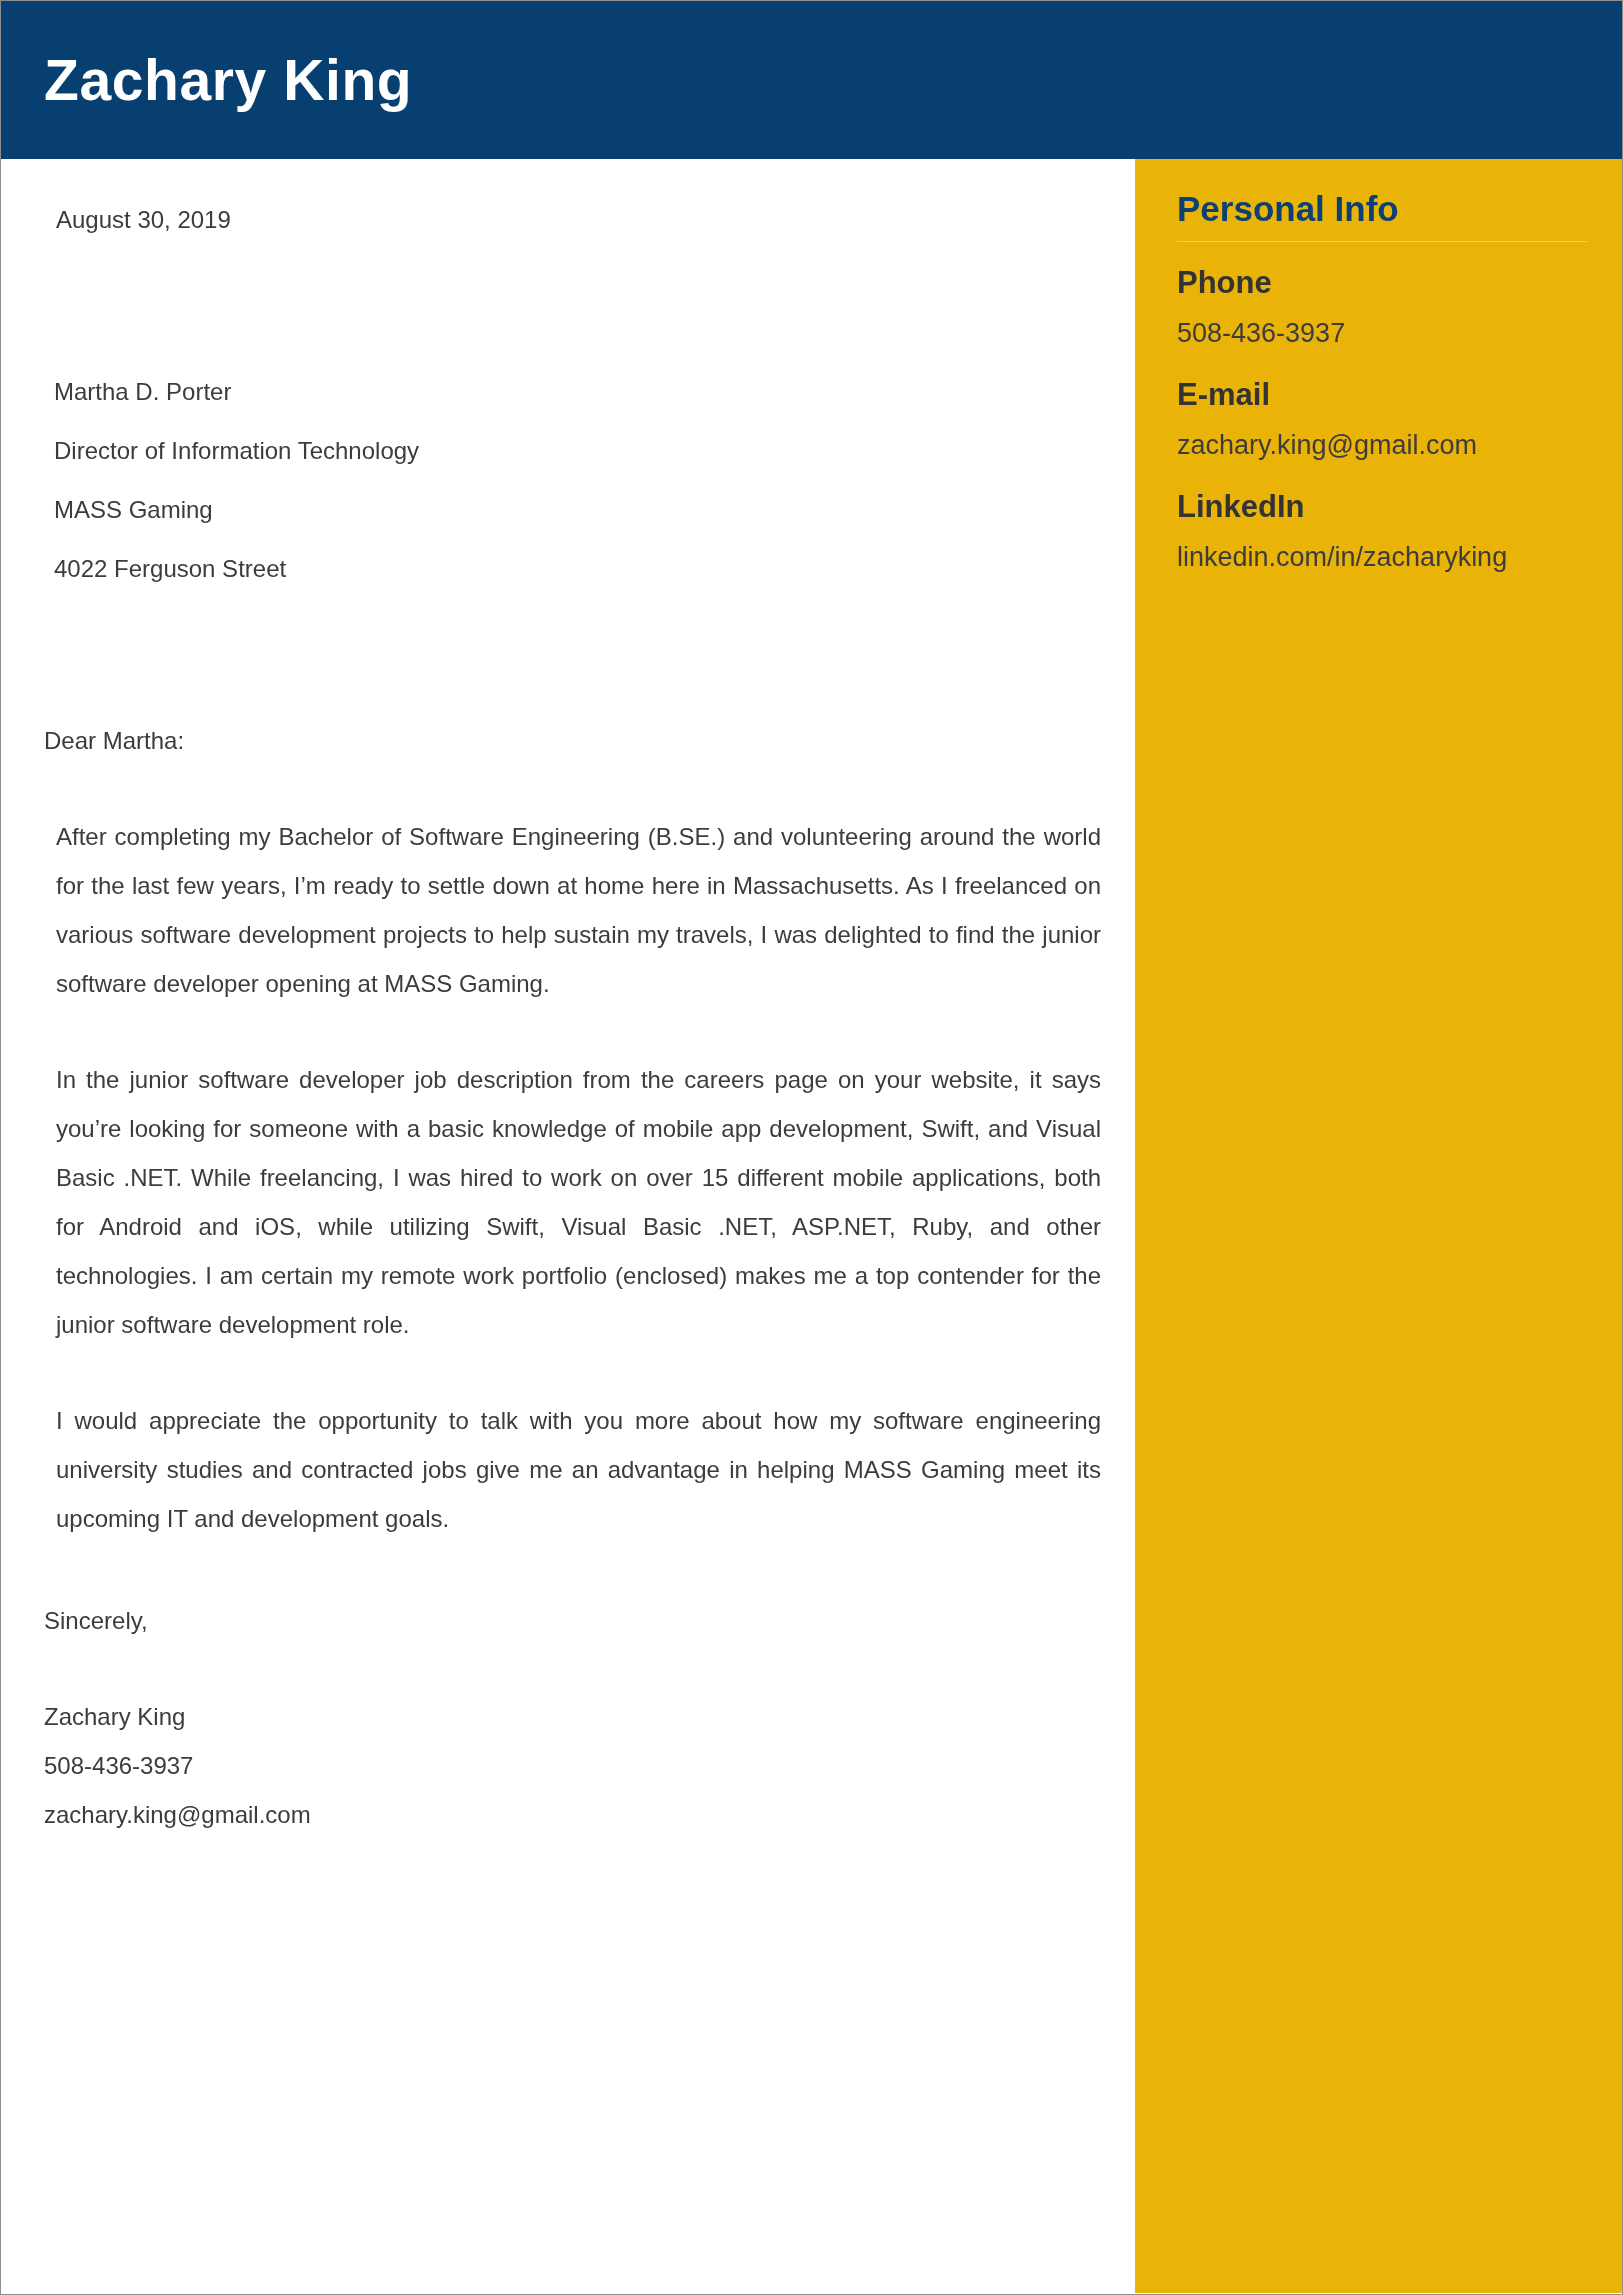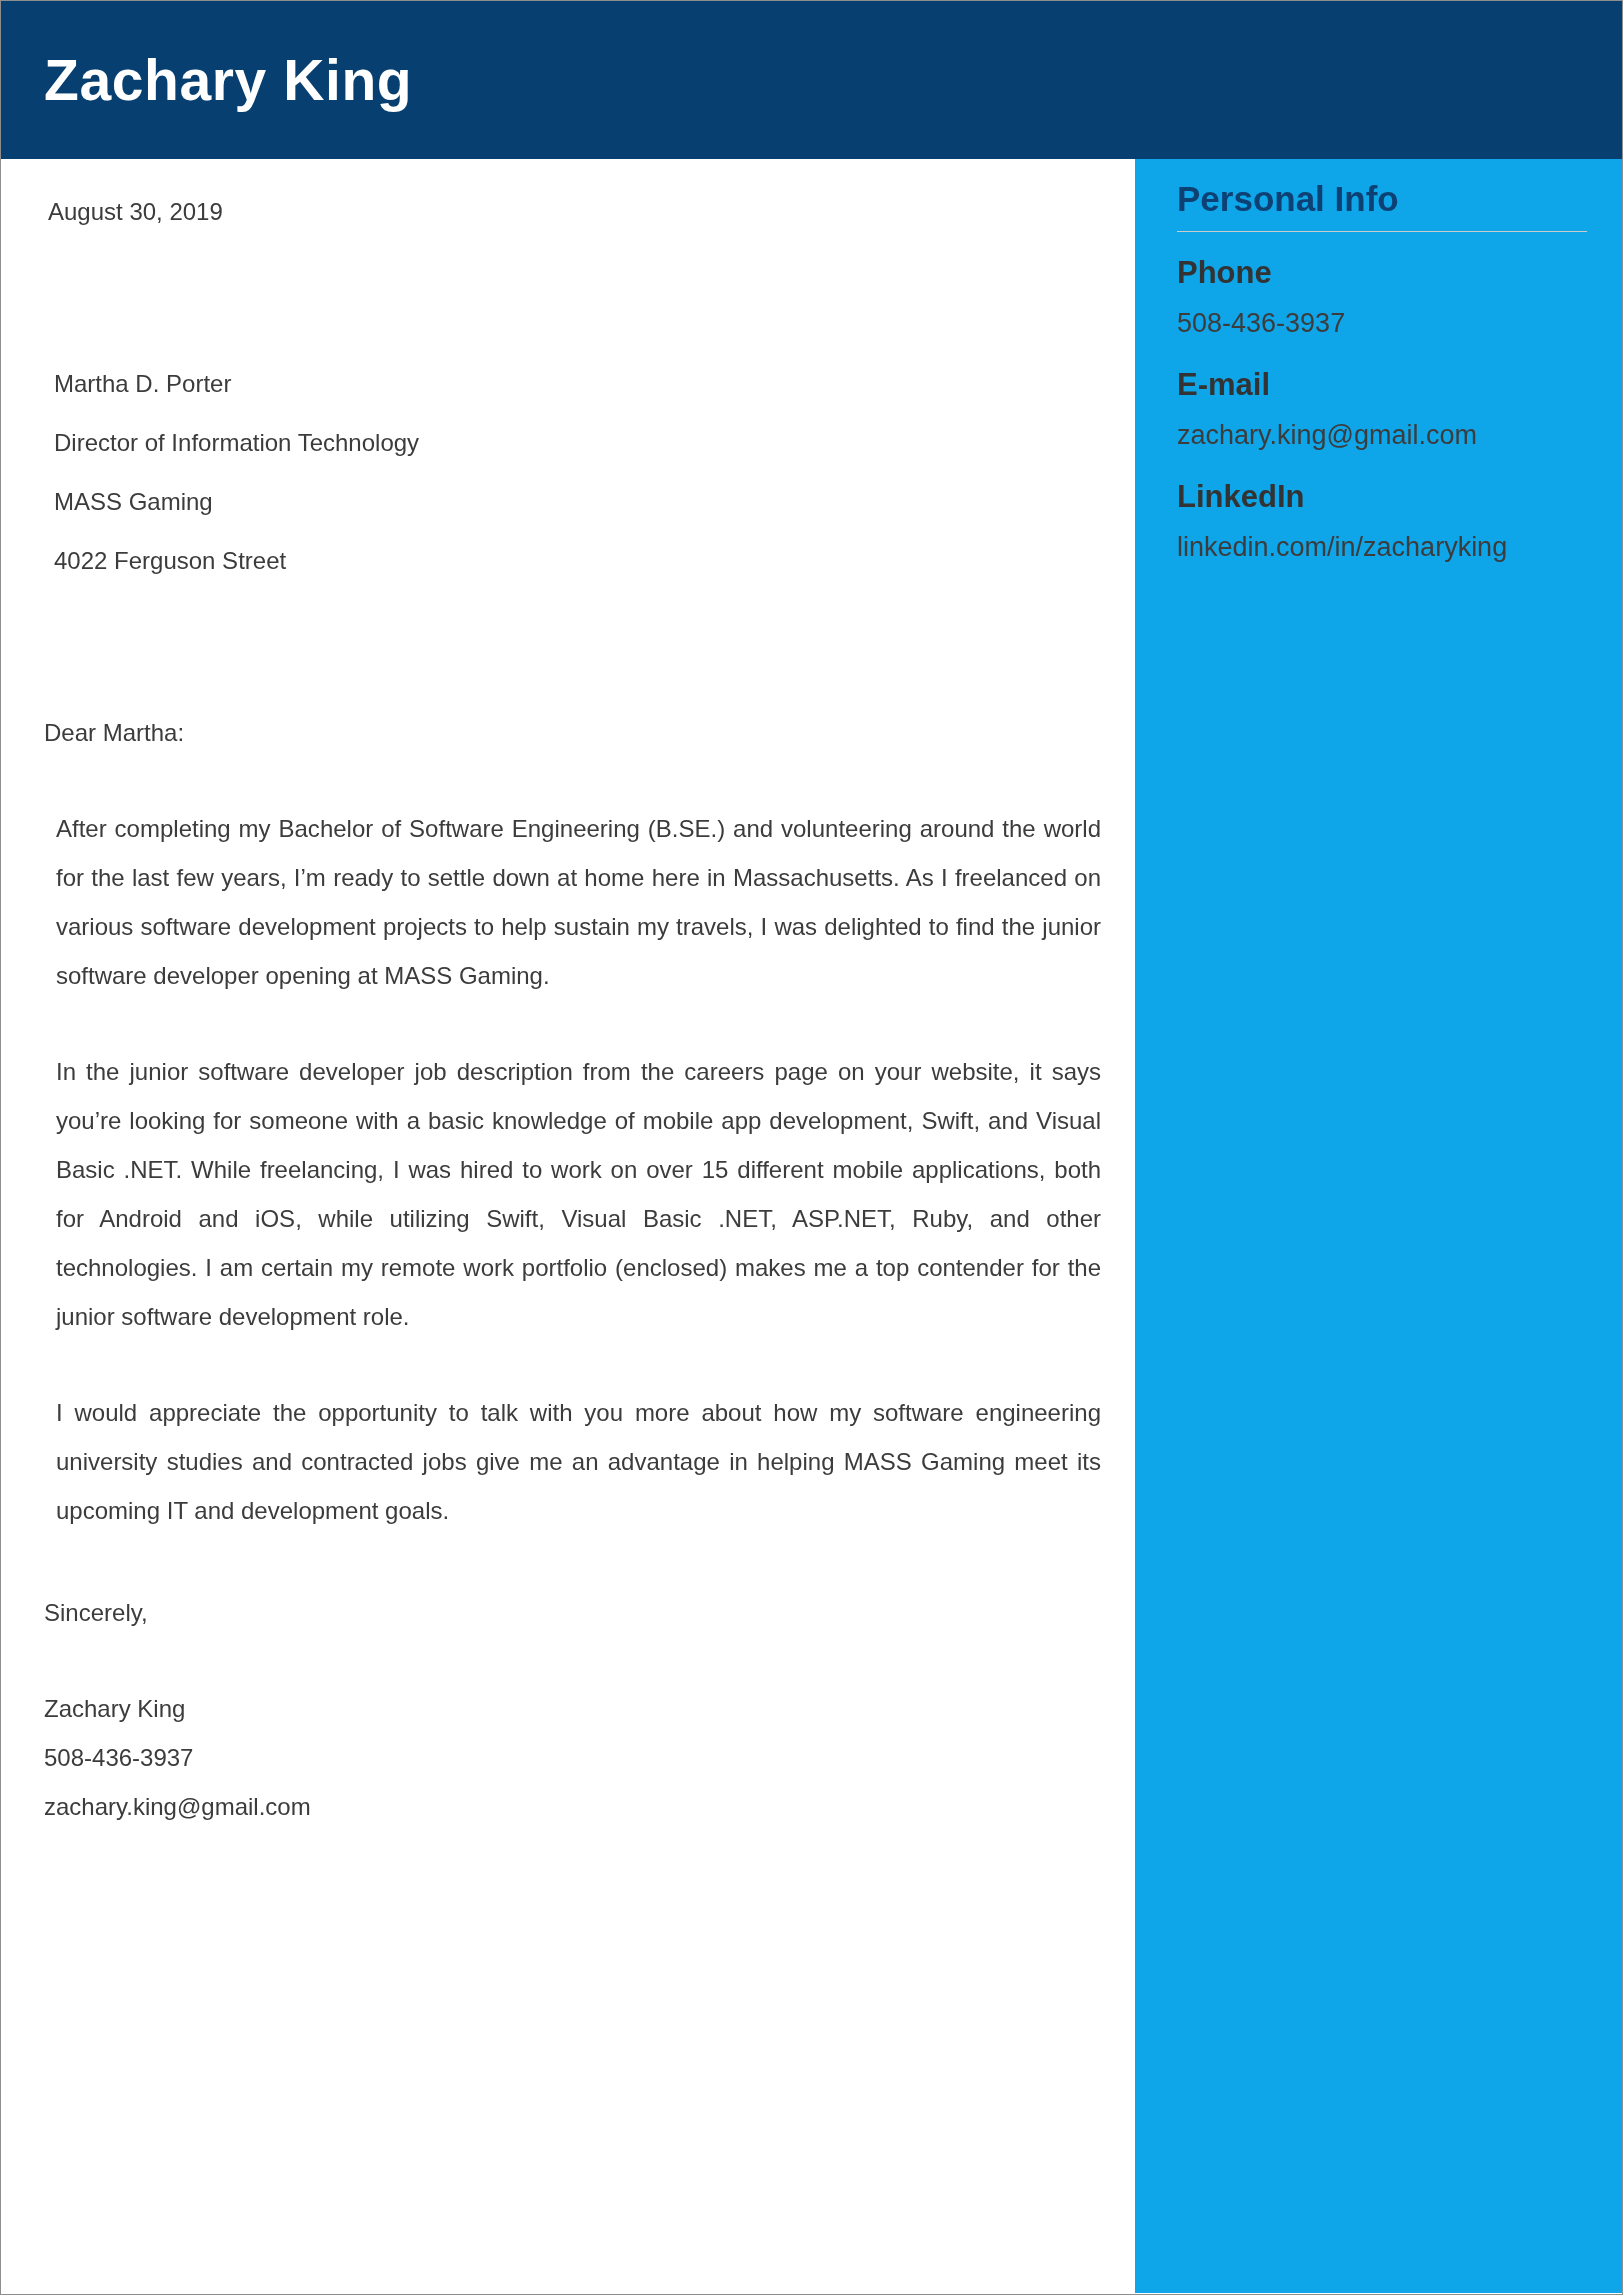--- a/index.html
+++ b/index.html
@@ -34,36 +34,36 @@
     min-height: 2134px;
   }
   .main {
     flex: 1;
     box-sizing: border-box;
     padding: 23.6px 34px 0 43px;
     color: #3c3c3c;
     font-size: 24px;
     line-height: 49px;
   }
-  .date { margin: 4px; }
+  .date { margin: 12px; }
   .recipient { margin-top: 123px; }
   .recipient div { margin: 10px; }
   .salutation { margin-top: 123px; }
   .para {
     margin-top: 47px;
     text-align: justify;
     margin-left: 12px;
   }
   .closing { margin-top: 53px; }
   .signature { margin-top: 47px; }
   .sidebar {
     width: 487px;
     box-sizing: border-box;
-    background: #0ea5e9;
-    padding: 20px 35px 0 42px;
+    background: #eab308;
+    padding: 30px 35px 0 42px;
     color: #3c3c3c;
   }
   .sidebar-title {
     margin: 0;
     color: #0d4174;
     font-size: 35px;
     font-weight: bold;
     line-height: 40px;
   }
   .divider {

